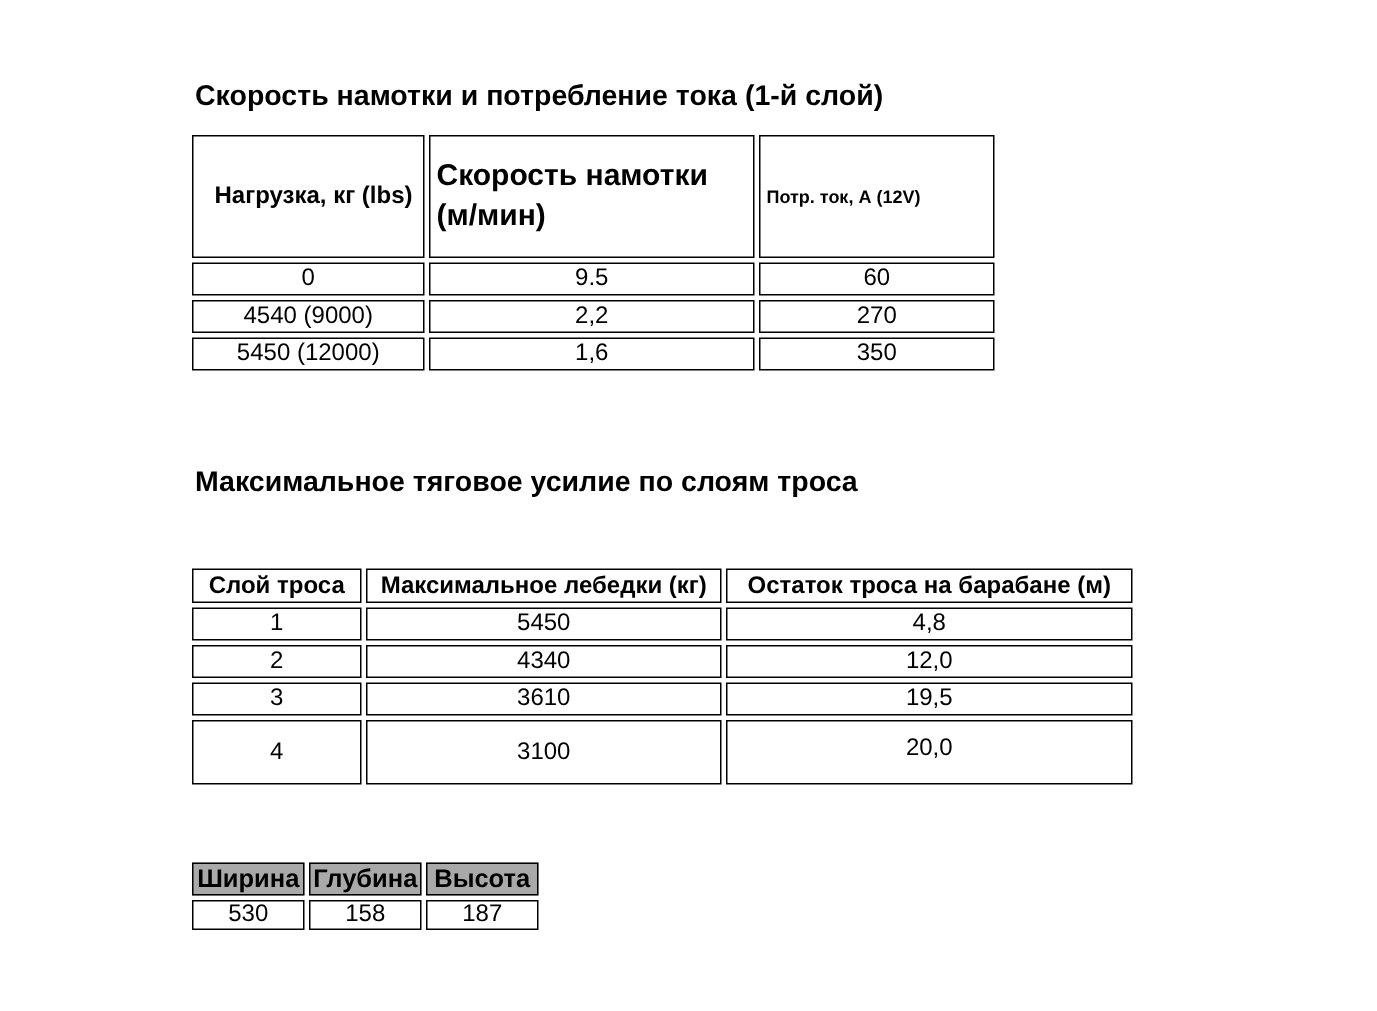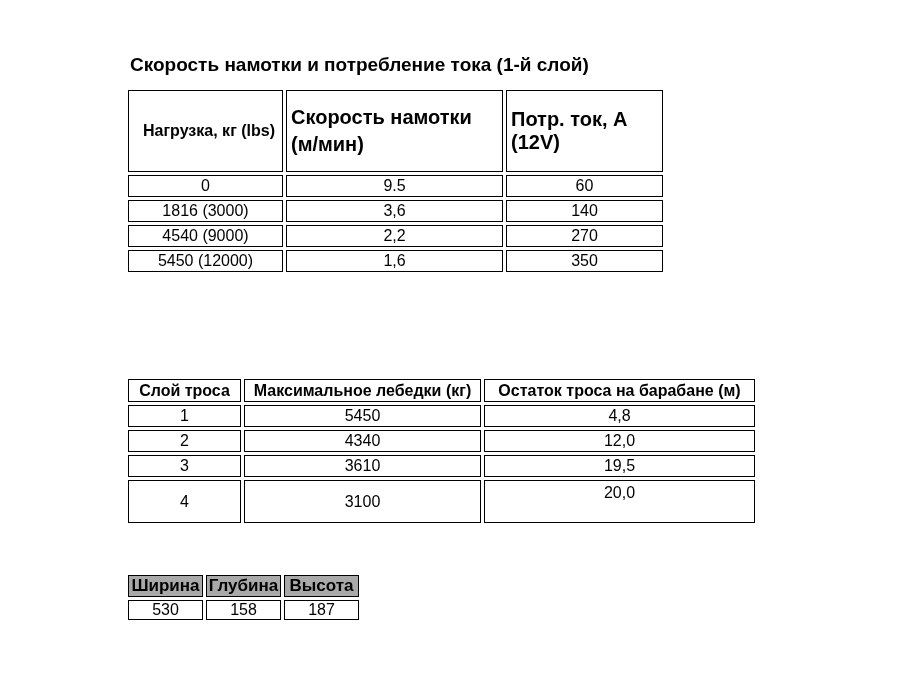--- a/index.html
+++ b/index.html
@@ -42,32 +42,32 @@
   }
 
   
   #speed-table { left: 125px; top: 87px; }
   #speed-table td.c1 { width: 155px; }
   #speed-table td.c2 { width: 217px; }
   #speed-table td.c3 { width: 157px; }
   #speed-table tr.hdr td { height: 82px; font-weight: bold; text-align: left; }
   #speed-table td.h-load    { font-size: 16px; padding-left: 14px; }
   #speed-table td.h-speed   { font-size: 20px; padding-left: 4px; line-height: 1.35; }
-  #speed-table td.h-current { font-size: 20px; padding-left: 4px; }
+  #speed-table td.h-current { font-size: 12px; padding-left: 4px; }
   #speed-table tr.data td { height: 22px; }
 
   
   #pull-table { left: 125px; top: 348px; margin-top: 28px; }
   #pull-table td.c1 { width: 113px; }
   #pull-table td.c2 { width: 237px; }
   #pull-table td.c3 { width: 271px; }
   #pull-table tr.hdr td { height: 23px; font-weight: bold; }
   #pull-table tr.data td { height: 22px; }
   #pull-table tr.data-tall td { height: 43px; }
-  #pull-table td.va-top { vertical-align: top; padding-top: 3px; }
+  #pull-table td.va-top { vertical-align: top; padding-top: 9px; }
 
   
   #size-table { left: 125px; top: 572px; }
   #size-table td { width: 75px; text-align: center; }
   #size-table tr.hdr td {
     height: 22px;
     font-weight: bold;
     font-size: 17px;
     background: #a9a9a9;
   }
@@ -89,37 +89,33 @@
         <div>(м/мин)</div>
       </td>
       <td class="c3 h-current">Потр. ток, А (12V)</td>
     </tr>
     <tr class="data">
       <td class="c1">0</td>
       <td class="c2">9.5</td>
       <td class="c3">60</td>
     </tr>
     <tr class="data">
-      <td class="c1">1816 (3000)</td>
-      <td class="c2">3,6</td>
-      <td class="c3">140</td>
-    </tr>
-    <tr class="data">
       <td class="c1">4540 (9000)</td>
       <td class="c2">2,2</td>
       <td class="c3">270</td>
     </tr>
     <tr class="data">
       <td class="c1">5450 (12000)</td>
       <td class="c2">1,6</td>
       <td class="c3">350</td>
     </tr>
   </tbody>
     </table>
 
+  <div class="section-title" id="title-pull">Максимальное тяговое усилие по слоям троса</div>
 
   <table id="pull-table">
     <tbody>
         <tr class="hdr">
       <td class="c1">Слой троса</td>
       <td class="c2">Максимальное лебедки (кг)</td>
       <td class="c3">Остаток троса на барабане (м)</td>
     </tr>
     <tr class="data">
       <td class="c1">1</td>

